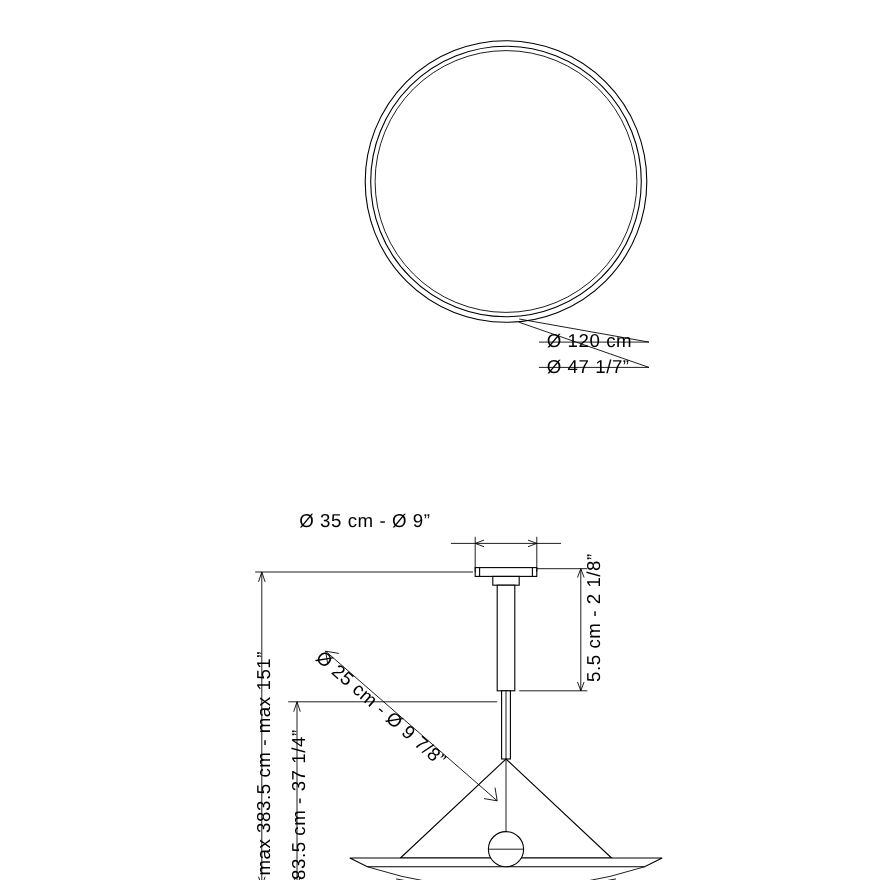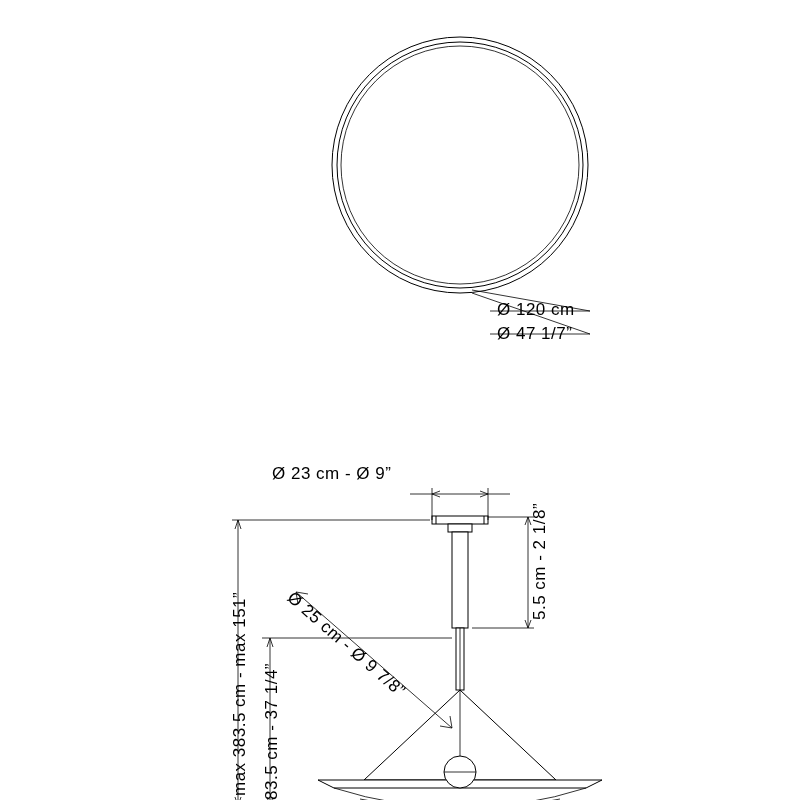--- a/index.html
+++ b/index.html
@@ -138,21 +138,21 @@
 
     <g>
       <line class="ln-thin" x1="262" y1="610" x2="452" y2="610"></line>
       <line class="ln-thin" x1="262" y1="778" x2="316" y2="778"></line>
       <line class="ln-thin" x1="270" y1="610" x2="270" y2="778"></line>
       <path class="ln-thin" d="M270 610 l-3 9 M270 610 l3 9" fill="none"></path>
       <path class="ln-thin" d="M270 778 l-3 -9 M270 778 l3 -9" fill="none"></path>
     </g>
   </svg>
 
-  <div class="dim-label" style="left:272px; top:436px;">Ø 23 cm - Ø 9”</div>
+  <div class="dim-label" style="left:272px; top:436px;">Ø 35 cm - Ø 9”</div>
 
   <div class="dim-label rot90" style="left:530px; top:592px;">5.5 cm - 2 1/8”</div>
 
   <div class="dim-label" style="left:296px; top:560px; transform-origin:0 0; transform:rotate(41deg);">Ø 25 cm - Ø 9 7/8”</div>
 
   <div class="dim-label rot90" style="left:230px; top:768px;">max 383.5 cm - max 151”</div>
 
   <div class="dim-label rot90" style="left:262px; top:772px;">83.5 cm - 37 1/4”</div>
 
 </div>

